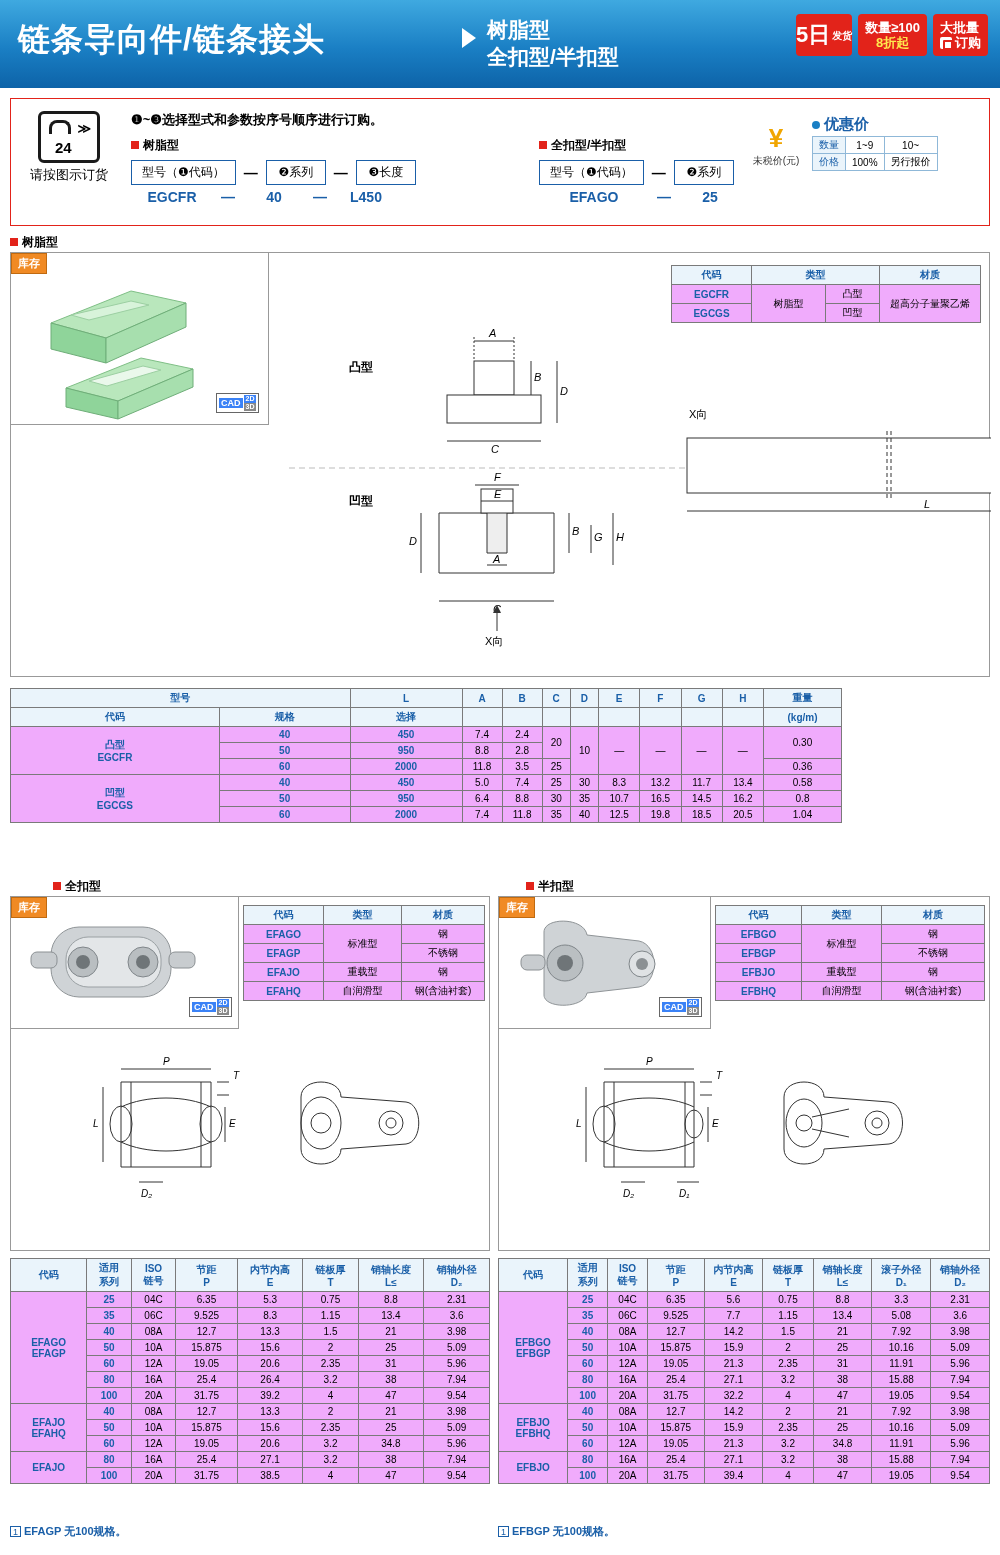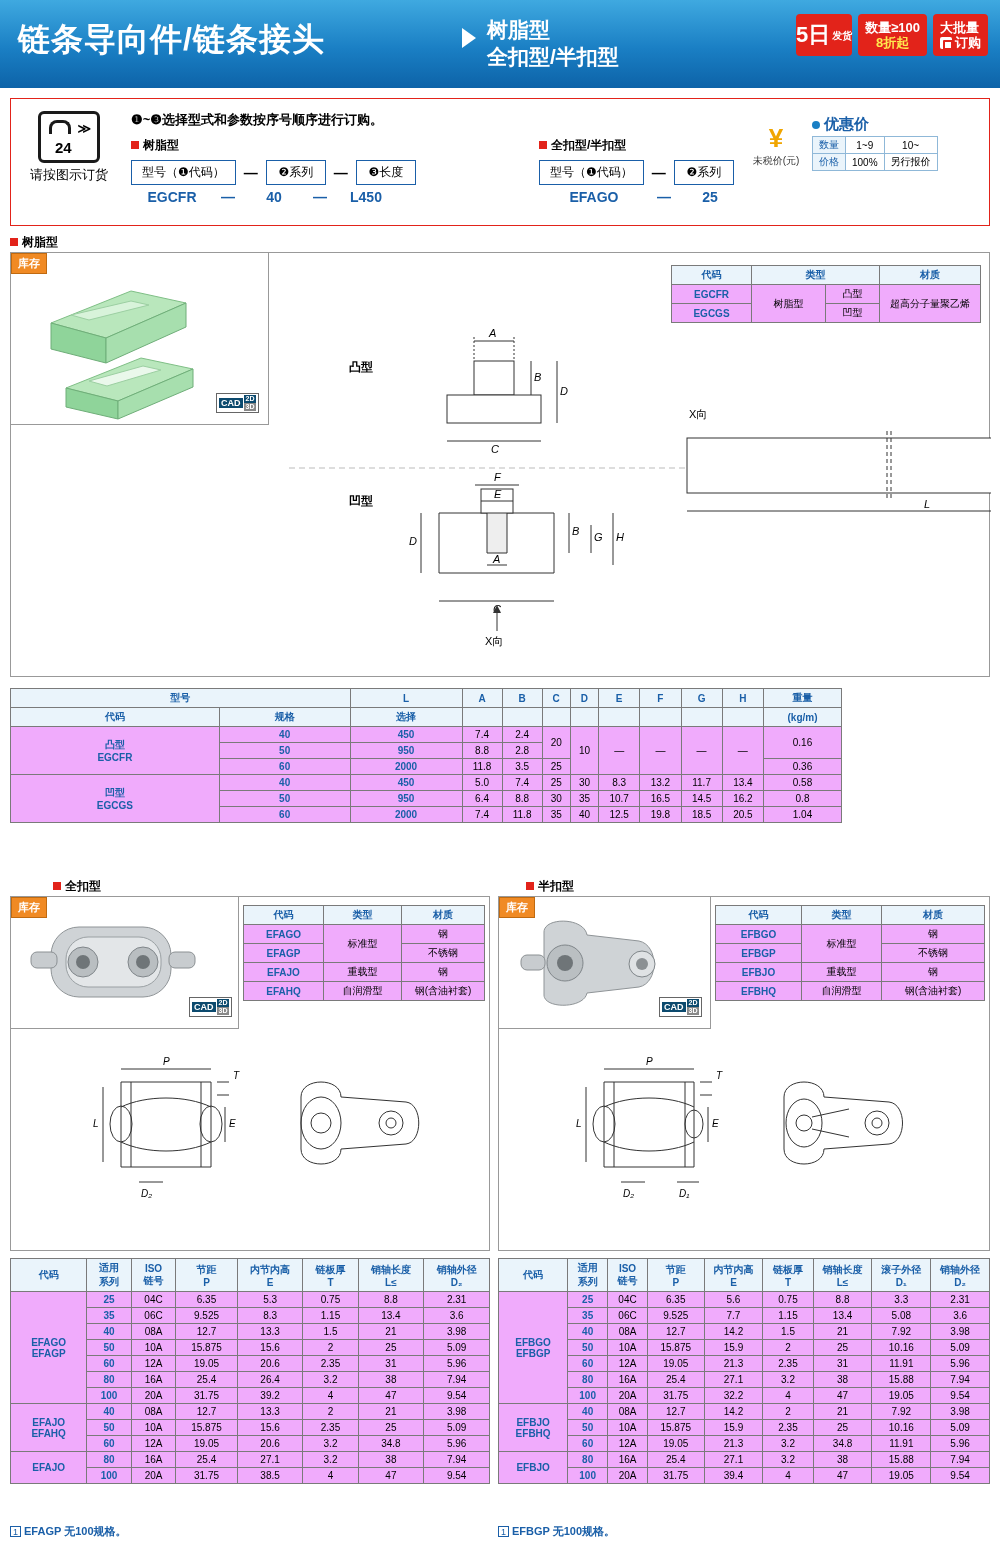--- a/index.html
+++ b/index.html
@@ -94,21 +94,21 @@
   
   .panel { position: absolute; border: 1px solid #999; background: #fff; }
   .stock-tag {
     position: absolute; left: 0; top: 0; background: #f08a24; color: #fff;
     font-size: 11px; font-weight: bold; padding: 2px 6px; border: 1px solid #c06a10;
   }
   .cad-tag {
     position: absolute; background: #fff; border: 1px solid #666; font-size: 9px; font-weight: bold;
     padding: 1px 2px; display: flex; gap: 1px; align-items: center;
   }
-  .cad-tag .b { background: #0c4a6e; color: #fff; padding: 0 2px; }
+  .cad-tag .b { background: #3b82f6; color: #fff; padding: 0 2px; }
   .cad-tag .g { background: #888; color: #fff; padding: 0 2px; }
   .cadstack { display:flex; flex-direction:column; font-size:7px; line-height:8px;}
 
   
   table.data { border-collapse: collapse; font-size: 10px; background: #f0abfc; }
   table.data th, table.data td { border: 1px solid #7a7a7a; text-align: center; padding: 2px 3px; }
   table.data th { background: #eaf4fb; color: #1a5fa8; font-weight: bold; }
   .bluetxt { color: #1a5fa8; font-weight: bold; }
   .note { font-size: 11px; }
   .note .nsq { display:inline-block;width:11px;height:11px;border:1px solid #1a5fa8;color:#1a5fa8;font-size:9px;line-height:10px;text-align:center;margin-right:3px;}
@@ -367,21 +367,21 @@
       <td class="bluetxt">40</td>
       <td class="bluetxt">450</td>
       <td>7.4</td>
       <td>2.4</td>
       <td rowspan="2">20</td>
       <td rowspan="3">10</td>
       <td rowspan="3">—</td>
       <td rowspan="3">—</td>
       <td rowspan="3">—</td>
       <td rowspan="3">—</td>
-      <td rowspan="2">0.16</td>
+      <td rowspan="2">0.30</td>
     </tr>
     <tr>
       <td class="bluetxt">50</td>
       <td class="bluetxt">950</td>
       <td>8.8</td>
       <td>2.8</td>
     </tr>
     <tr>
       <td class="bluetxt">60</td>
       <td class="bluetxt">2000</td>

